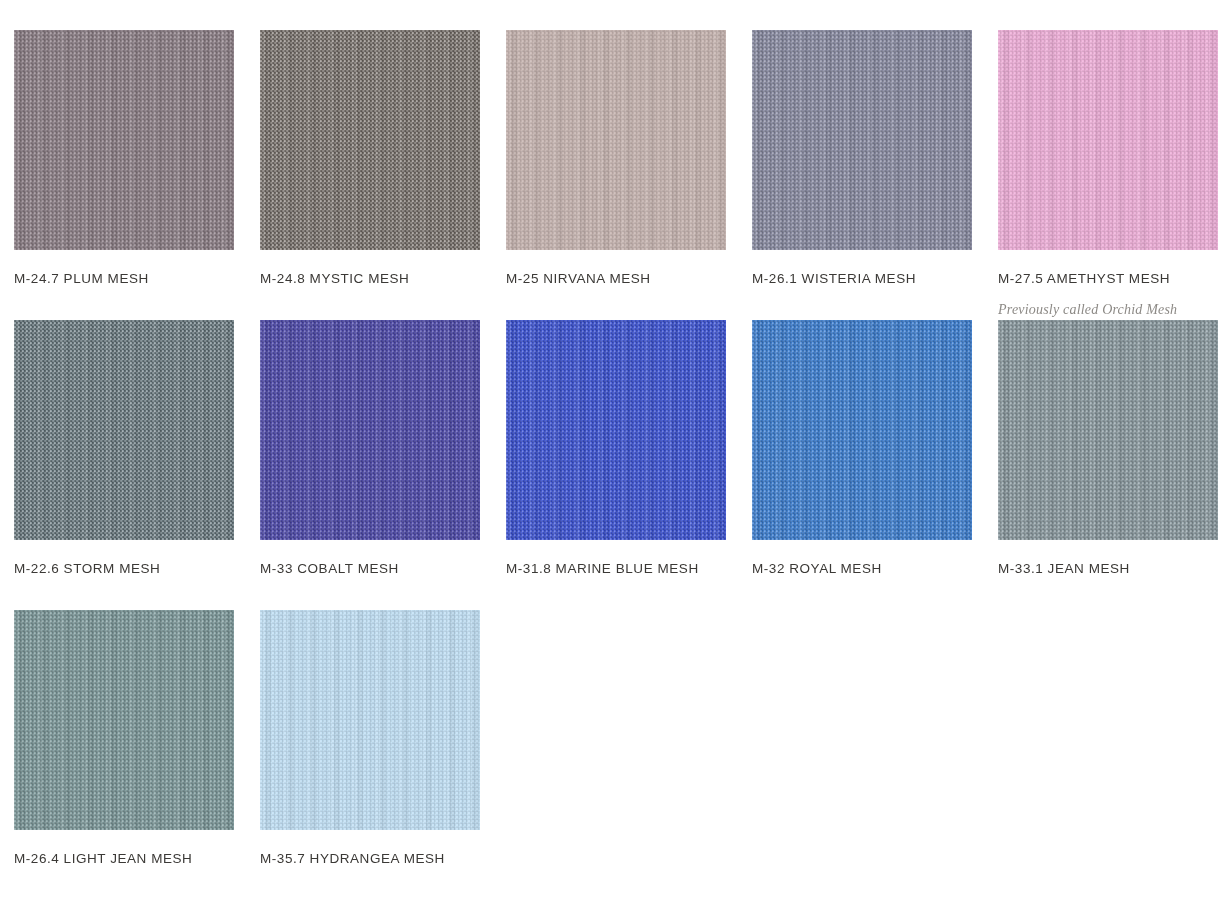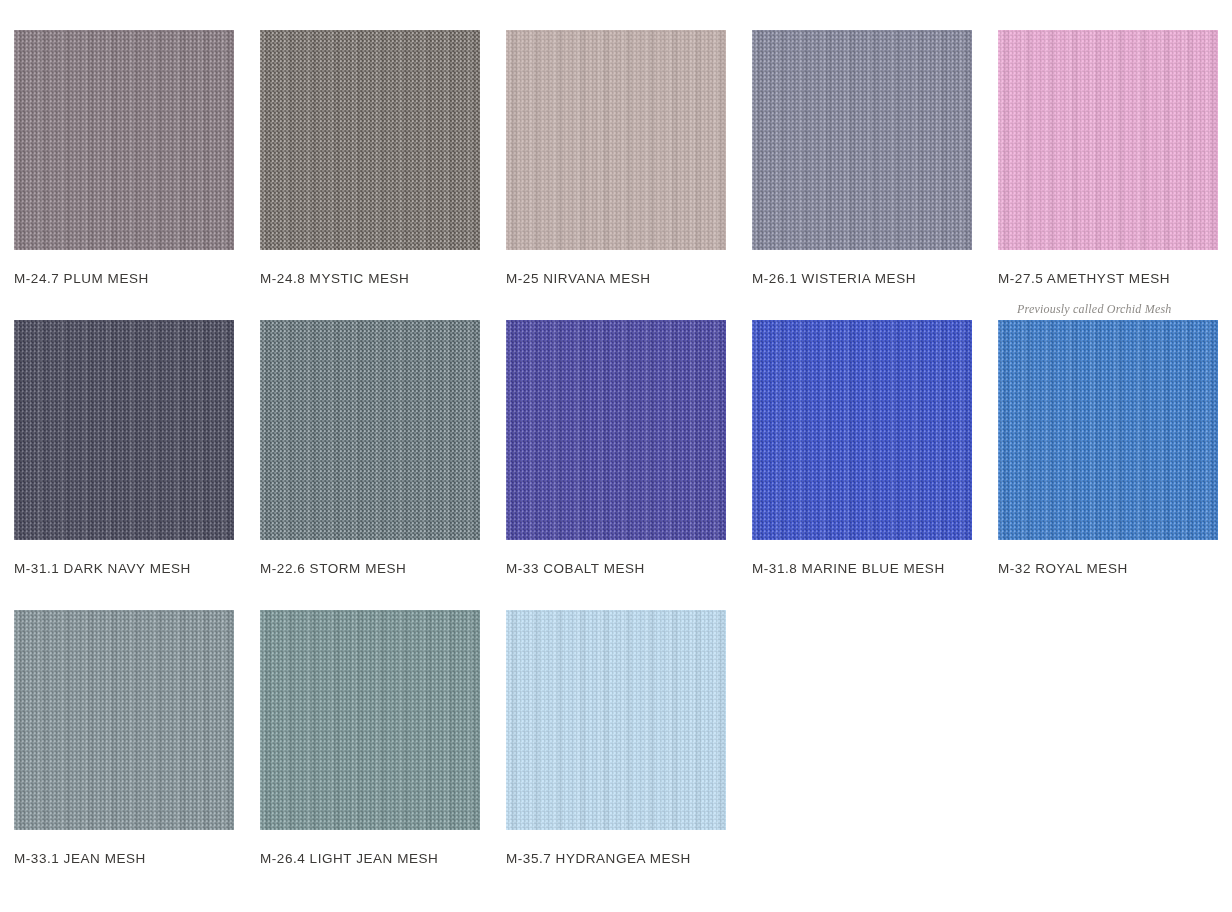--- a/index.html
+++ b/index.html
@@ -121,25 +121,24 @@
     letter-spacing: 0.55px;
     line-height: 1.2;
     color: #3b3936;
     white-space: nowrap;
     font-weight: 400;
   }
   .subnote {
     margin-top: 15px;
     font-family: "Liberation Serif", serif;
     font-style: italic;
-    font-size: 12px;
+    font-size: 14px;
     letter-spacing: 0.2px;
     color: #8d8a86;
     white-space: nowrap;
-    margin-left: 19px;
   }
 </style>
 </head>
 <body>
 
 <div class="sheet">
   <div class="grid" id="swatch-grid">
       <div class="swatch-cell">
         <div class="chip texture-med" style="background-color: rgb(141, 127, 135);">
           <div class="weave"></div>
@@ -175,28 +174,20 @@
       <div class="swatch-cell">
         <div class="chip texture-low" style="background-color: rgb(238, 175, 216);">
           <div class="weave"></div>
           <div class="weave-checker"></div>
           <div class="sheen"></div>
         </div>
         <div class="caption">M-27.5 AMETHYST MESH</div>
         <div class="subnote">Previously called Orchid Mesh</div>
       </div>
       <div class="swatch-cell">
-        <div class="chip texture-med" style="background-color: rgb(74, 74, 94);">
-          <div class="weave"></div>
-          <div class="weave-checker"></div>
-          <div class="sheen"></div>
-        </div>
-        <div class="caption">M-31.1 DARK NAVY MESH</div>
-      </div>
-      <div class="swatch-cell">
         <div class="chip texture-high" style="background-color: rgb(109, 127, 134);">
           <div class="weave"></div>
           <div class="weave-checker"></div>
           <div class="sheen"></div>
         </div>
         <div class="caption">M-22.6 STORM MESH</div>
       </div>
       <div class="swatch-cell">
         <div class="chip texture-med" style="background-color: rgb(76, 71, 171);">
           <div class="weave"></div>

